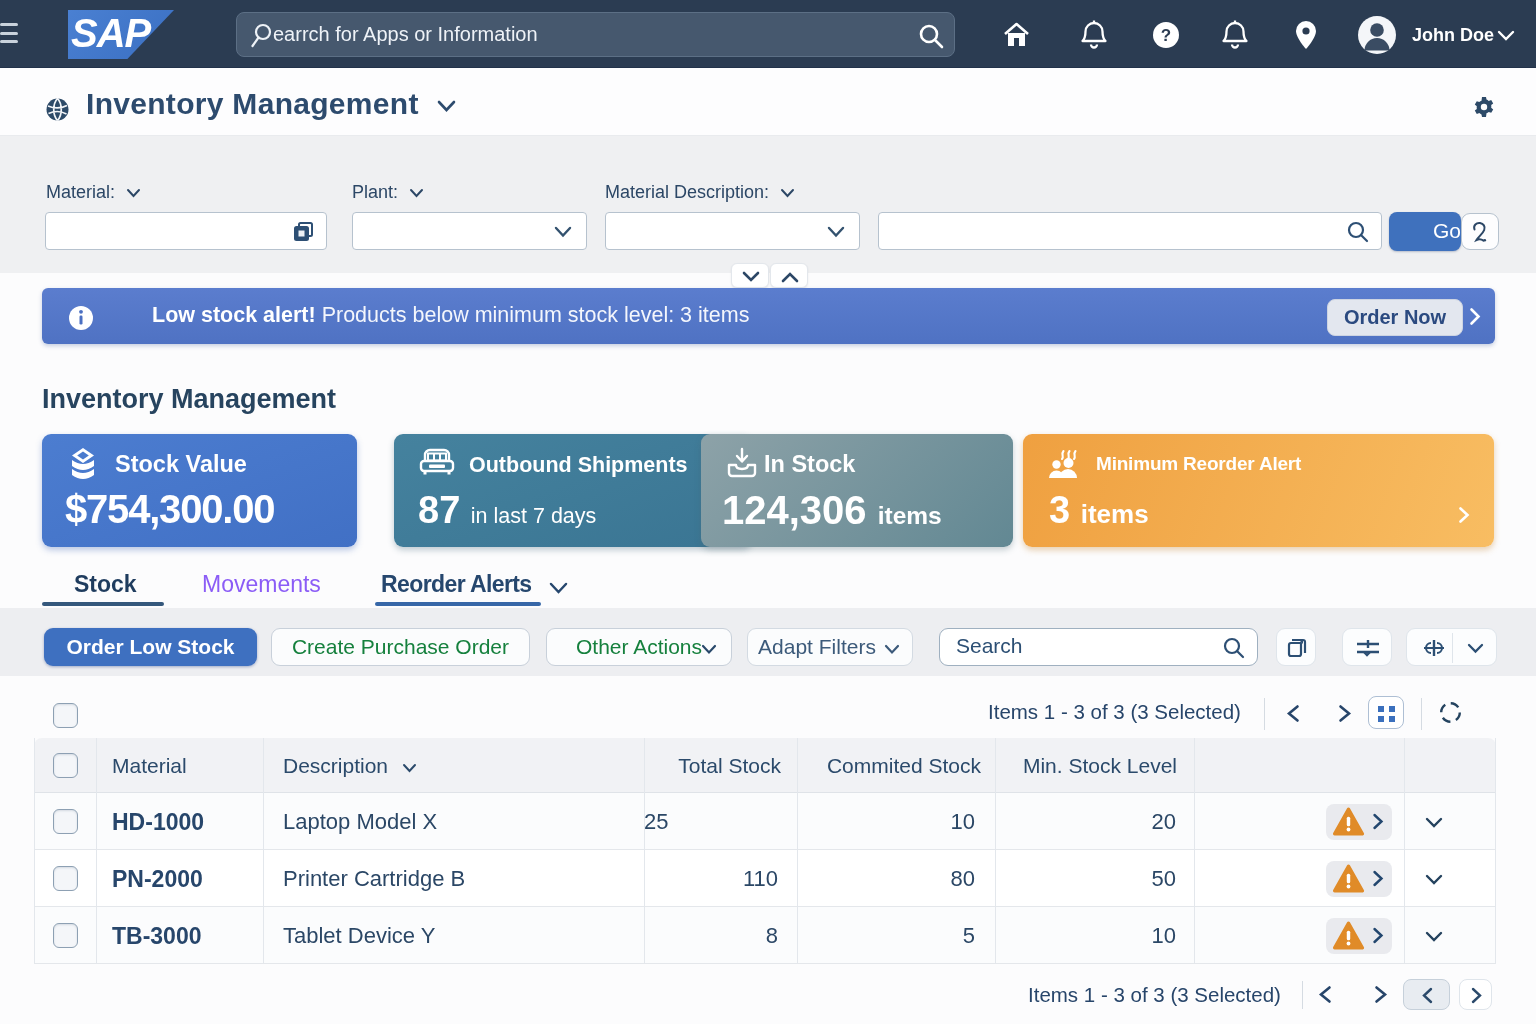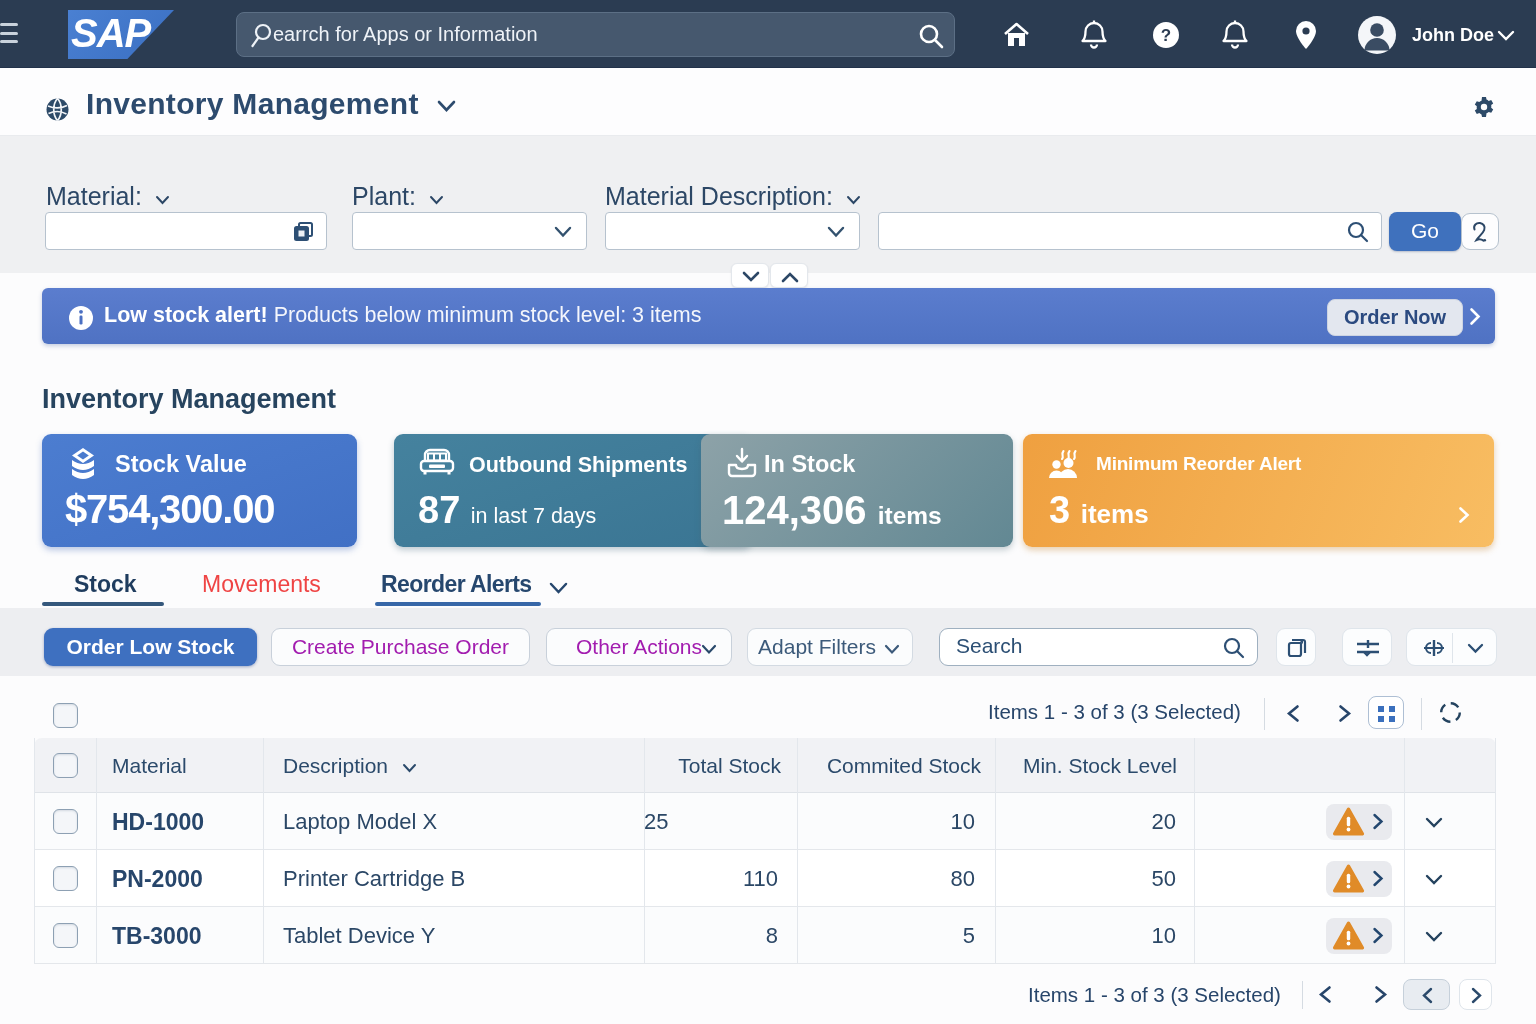--- a/index.html
+++ b/index.html
@@ -13,23 +13,23 @@
 #saplogo span { position:absolute; left:3px; top:1px; color:#fff; font-weight:bold; font-style:italic; font-size:40px; letter-spacing:-1px; }
 #topsearch { left:236px; top:12px; width:719px; height:45px; background:#46586e; border:1px solid #5c6f85; border-radius:8px; }
 #topsearch .ph { position:absolute; left:36px; top:10px; font-size:20px; color:#eef2f7; }
 .ticon { position:absolute; top:0; }
 #johndoe { color:#fff; font-size:18px; font-weight:bold; }
 
 #appbar { left:0; top:68px; width:1536px; height:68px; background:#fdfdfe; border-bottom:1px solid #e9ebee; }
 #apptitle { position:absolute; left:86px; top:19px; font-size:30px; font-weight:bold; color:#2d4b6e; letter-spacing:0.3px; }
 
 #filterbar { left:0; top:136px; width:1536px; height:137px; background:#eff0f2; }
-.flabel { position:absolute; top:46px; font-size:25px; color:#2c4766; }
+.flabel { position:absolute; top:46px; font-size:18px; color:#2c4766; }
 .finput { position:absolute; top:76px; height:38px; background:#fff; border:1px solid #b6c2ce; border-radius:4px; }
-#gobtn { position:absolute; left:1389px; top:76px; width:72px; height:39px; background:#3f71bd; border-radius:8px; color:#fff; font-size:21px; text-align:center; line-height:37px; box-shadow:0 1px 2px rgba(50,70,110,.3); }
+#gobtn { position:absolute; left:1389px; top:76px; width:72px; height:39px; background:#3f71bd; border-radius:8px; color:#fff; font-size:21px; text-align:right; line-height:37px; box-shadow:0 1px 2px rgba(50,70,110,.3); }
 #qbtn { position:absolute; left:1461px; top:77px; width:38px; height:37px; background:#fdfdfe; border:1px solid #b6c2ce; border-radius:9px; }
 .colbtn { position:absolute; top:127px; width:38px; height:25px; background:#fff; border:1px solid #e3e7ec; border-radius:6px; box-shadow:0 1px 2px rgba(0,0,0,.08); }
 
 #banner { left:42px; top:288px; width:1453px; height:56px; border-radius:6px; background:linear-gradient(180deg,#5b7dce,#4f72c3); box-shadow:0 2px 4px rgba(40,70,140,.25); }
 #banner .txt { position:absolute; left:104px; top:15px; font-size:21.5px; color:#f4f6fc; }
 #ordernow { position:absolute; left:1285px; top:11px; width:136px; height:37px; background:#e3e7ef; border:1px solid #cdd4e2; border-radius:8px; color:#2b4a80; font-weight:bold; font-size:20px; text-align:center; line-height:35px; }
 
 #h2 { left:42px; top:384px; font-size:27px; font-weight:bold; color:#27445f; }
 
 .card { position:absolute; top:434px; height:113px; border-radius:9px; color:#fff; }
@@ -39,21 +39,21 @@
 #c2 { left:394px; width:358px; background:linear-gradient(160deg,#45829e,#3a7593); box-shadow:0 3px 6px rgba(50,90,110,.3); }
 #c3 { left:701px; width:312px; background:linear-gradient(135deg,#8da2a8,#628893); box-shadow:0 3px 6px rgba(70,100,110,.3); }
 #c4 { left:1023px; width:471px; background:linear-gradient(110deg,#efa040,#f8bd62); box-shadow:0 3px 6px rgba(200,140,60,.4); }
 
 .tab { position:absolute; top:571px; font-size:23px; }
 .tabline { position:absolute; top:602px; height:4px; border-radius:2px; }
 
 #toolbar { left:0; top:608px; width:1536px; height:68px; background:#edeef1; }
 .tbtn { position:absolute; top:20px; height:38px; border-radius:9px; font-size:21px; text-align:center; }
 .blue { background:#3e70c0; color:#fff; font-weight:bold; box-shadow:0 1px 3px rgba(40,70,140,.4); }
-.white { background:#fbfcfd; border:1px solid #c8d0da; color:#a21caf; }
+.white { background:#fbfcfd; border:1px solid #c8d0da; color:#15803d; }
 .iconbtn { position:absolute; top:20px; height:38px; background:#fcfdfe; border:1px solid #dfe5eb; border-radius:9px; }
 
 .cbx { position:absolute; width:25px; height:25px; border:1.5px solid #8da0b3; border-radius:6px; background:#f4f6f9; box-shadow:inset 0 1px 2px rgba(120,140,160,.25); }
 .navtxt { font-size:20.5px; color:#27456a; white-space:nowrap; }
 
 #tablewrap { left:34px; top:738px; width:1462px; height:225px; z-index:2; pointer-events:none; }
 .hcell { position:absolute; top:0; height:55px; font-size:21px; color:#2b4a6b; }
 .vline { position:absolute; width:1px; background:#e3e7ec; }
 .row { position:absolute; left:0; width:1462px; height:57px; border-bottom:1px solid #e4e7eb; }
 .cell { position:absolute; font-size:22px; color:#2b4766; }
@@ -186,21 +186,21 @@
       </svg>
     </div>
 </div>
 
 <div class="abs" id="banner">
   <svg style="position:absolute; left:27px; top:18px;" width="24" height="24" viewBox="0 0 24 24">
       <circle cx="12" cy="12" r="12" fill="#fff"></circle>
       <rect x="10.5" y="9.5" width="3" height="9" rx="1.2" fill="#4a6fc2"></rect>
       <circle cx="12" cy="5.8" r="1.9" fill="#4a6fc2"></circle>
     </svg>
-  <div class="txt" style="left:62px;"><b style="color:#fff;">Low stock alert!</b> Products below minimum stock level: 3 items</div>
+  <div class="txt" style="left:62px;"><b style="color:#fff;margin-left:48px;">Low stock alert!</b> Products below minimum stock level: 3 items</div>
   <div id="ordernow">Order Now</div>
   <svg style="position:absolute; left:1427px; top:19px;" width="12" height="19" viewBox="0 0 12 19">
       <path d="M2.5 2.5 L9.5 9.5 L2.5 16.5" fill="none" stroke="#fff" stroke-width="2.6" stroke-linecap="round"></path>
     </svg>
 </div>
 
 <div class="abs" id="h2">Inventory Management</div>
 
 <div class="card" id="c1">
   <svg style="position:absolute; left:27px; top:13px;" width="28" height="34" viewBox="0 0 28 34">
@@ -240,21 +240,21 @@
     </svg>
   <div class="t" style="left:73px; top:19px; font-size:19px; letter-spacing:-0.2px; font-weight:700;">Minimum Reorder Alert</div>
   <div class="v" style="left:26px; top:55px;">3 <span style="font-size:26px; font-weight:700;">items</span></div>
   <svg style="position:absolute; left:435px; top:72px;" width="12" height="18" viewBox="0 0 12 18">
       <path d="M2.5 2.5 L9.5 9 L2.5 15.5" fill="none" stroke="#fff" stroke-width="2.6" stroke-linecap="round"></path>
     </svg>
 </div>
 
 <div class="tab" style="left:74px; font-weight:bold; color:#1f3c5e;">Stock</div>
 <div class="tabline" style="left:42px; width:122px; background:#35587c;"></div>
-<div class="tab" style="left:202px; color:#ef4444;">Movements</div>
+<div class="tab" style="left:202px; color:#8b5cf6;">Movements</div>
 <div class="tab" style="left:381px; font-weight:bold; color:#26476e; letter-spacing:-0.6px;">Reorder Alerts</div>
 <div class="tabline" style="left:375px; width:166px; background:#3767a8;"></div>
 <svg class="abs" style="left:549px; top:582px;" width="19" height="13" viewBox="0 0 19 13">
     <path d="M2 2 L9.5 10 L17 2" fill="none" stroke="#26476e" stroke-width="2.5" stroke-linecap="round"></path>
   </svg>
 
 <div class="abs" id="toolbar">
   <div class="tbtn blue" style="left:44px; width:213px; line-height:38px;">Order Low Stock</div>
   <div class="tbtn white" style="left:271px; width:259px; line-height:36px;">Create Purchase Order</div>
   <div class="tbtn white" style="left:546px; width:186px; line-height:36px; ">Other Actions

